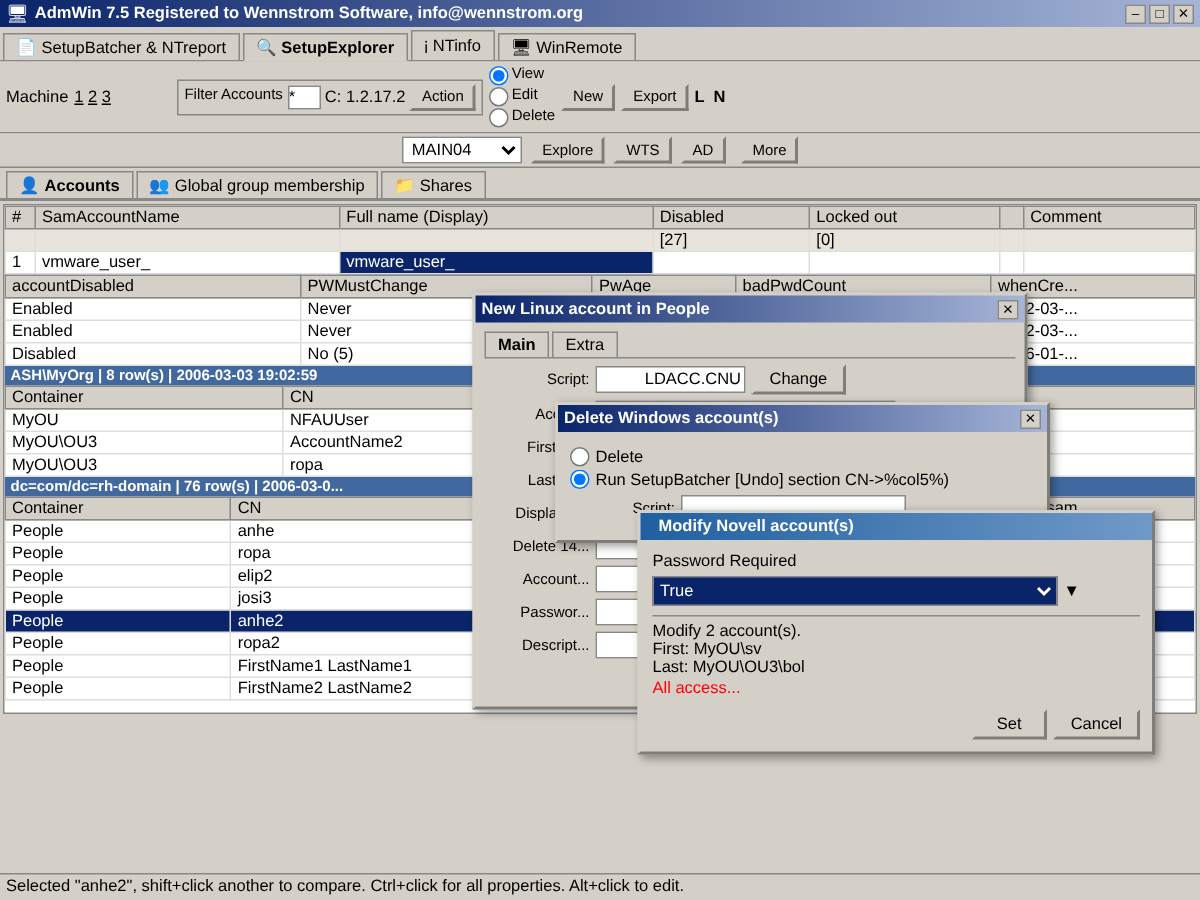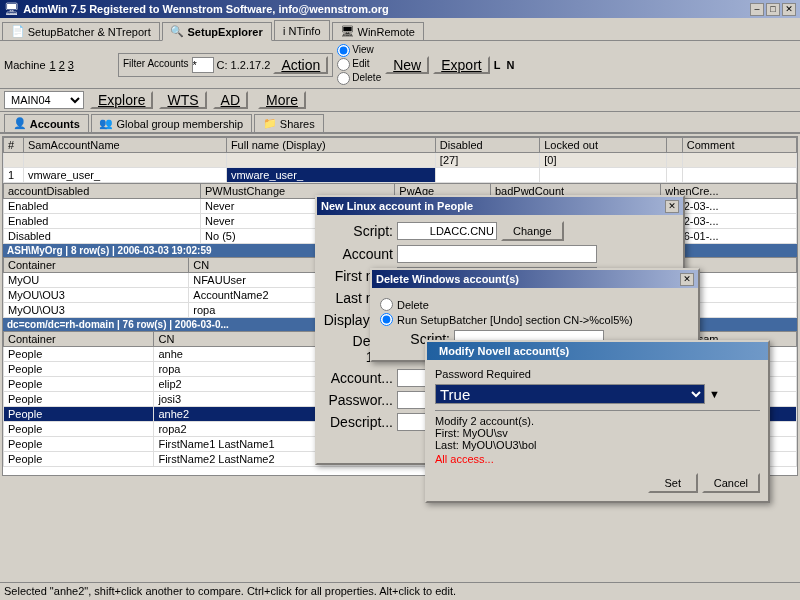--- a/index.html
+++ b/index.html
@@ -70,24 +70,24 @@
       border: 1px solid #888;
       background: white;
       padding: 1px 2px;
       font-size: 11px;
       height: 18px;
     }
     .btn {
       background: #d4d0c8;
       border: 2px outset #d4d0c8;
       padding: 1px 6px;
-      font-size: 14px;
+      font-size: 10px;
       cursor: pointer;
       height: 18px;
-      display: flex; align-items: center; text-decoration: underline;
+      display: flex; align-items: center;
     }
     .radio-group { display: flex; flex-direction: column; font-size: 10px; gap: 1px; }
     .radio-row { display: flex; align-items: flex-start; gap: 2px; }
     .filter-group {
       border: 1px solid #888;
       padding: 2px 4px;
       display: flex; align-items: center; gap: 3px; margin-left: 40px;
     }
     .filter-label { font-size: 10px; position: relative; top: -1px; }
     .filter-input {
@@ -183,21 +183,21 @@
       border-bottom: none;
       background: #d4d0c8;
       cursor: pointer;
       font-size: 11px;
     }
     .dialog-tab.active { font-weight: bold; }
     .form-row {
       display: flex; align-items: center;
       margin-bottom: 4px; gap: 4px;
     }
-    .form-label { width: 70px; font-size: 14px; text-align: right; }
+    .form-label { width: 70px; font-size: 10px; text-align: right; }
     .form-input {
       border: 1px solid #888;
       background: white;
       padding: 1px 2px;
       font-size: 11px;
       height: 18px;
     }
     .dialog-btn {
       background: #d4d0c8;
       border: 2px outset #d4d0c8;
@@ -298,21 +298,21 @@
 
   <button class="btn">New</button>
   <button class="btn">Export</button>
 
   <div class="ln-area">
     <span>L</span>
     <span>N</span>
   </div>
 </div>
 
-<div class="toolbar-area" style="padding:2px 4px;">
+<div class="toolbar-area" style="padding:2px 4px;justify-content:center;">
   <select class="combo-box" style="width:80px;">
     <option>MAIN04</option>
   </select>
   <button class="btn">Explore</button>
   <button class="btn">WTS</button>
   <button class="btn">AD</button>
   <button class="btn" style="margin-left:4px;">More</button>
 </div>
 
 <div class="section-tabs">
@@ -504,20 +504,24 @@
 </div>
 
 <div class="dialog-overlay">
 
   <div class="dialog linux-dialog" style="width:370px; top:195px; left:315px;">
     <div class="dialog-title">
       <span>New Linux account in People</span>
       <button class="title-btn">✕</button>
     </div>
     <div class="dialog-body">
+      <div class="dialog-tabs">
+        <div class="dialog-tab active">Main</div>
+        <div class="dialog-tab">Extra</div>
+      </div>
       <div class="form-row">
         <span class="form-label">Script:</span>
         <input type="text" class="form-input" value="LDACC.CNU" style="width: 100px; text-align: right;">
         <button class="dialog-btn">Change</button>
       </div>
       <div class="form-row">
         <span class="form-label">Account</span>
         <input type="text" class="form-input" style="width: 200px;">
       </div>
       <div class="form-row">
@@ -578,21 +582,21 @@
 
   <div class="dialog novell-dialog">
     <div class="dialog-title" style="background:linear-gradient(to right, #2060a0, #7099c8);padding-left:12px;">
       <span>Modify Novell account(s)</span>
     </div>
     <div class="dialog-body" style="padding:8px;">
       <div style="margin-bottom:4px;">
         <span>Password Required</span>
       </div>
       <div style="display:flex;align-items:center;gap:4px;margin-bottom:6px;">
-        <select style="width:270px;height:20px;background:#0a246a;color:white;font-size:15px;border:1px solid #888;">
+        <select style="width:270px;height:20px;background:#0a246a;color:white;font-size:11px;border:1px solid #888;">
           <option style="background:white;color:black;">True</option>
           <option style="background:white;color:black;">False</option>
         </select>
         <span>▼</span>
       </div>
       <hr class="separator">
       <div>
         <span>Modify 2 account(s).</span>
       </div>
       <div>

